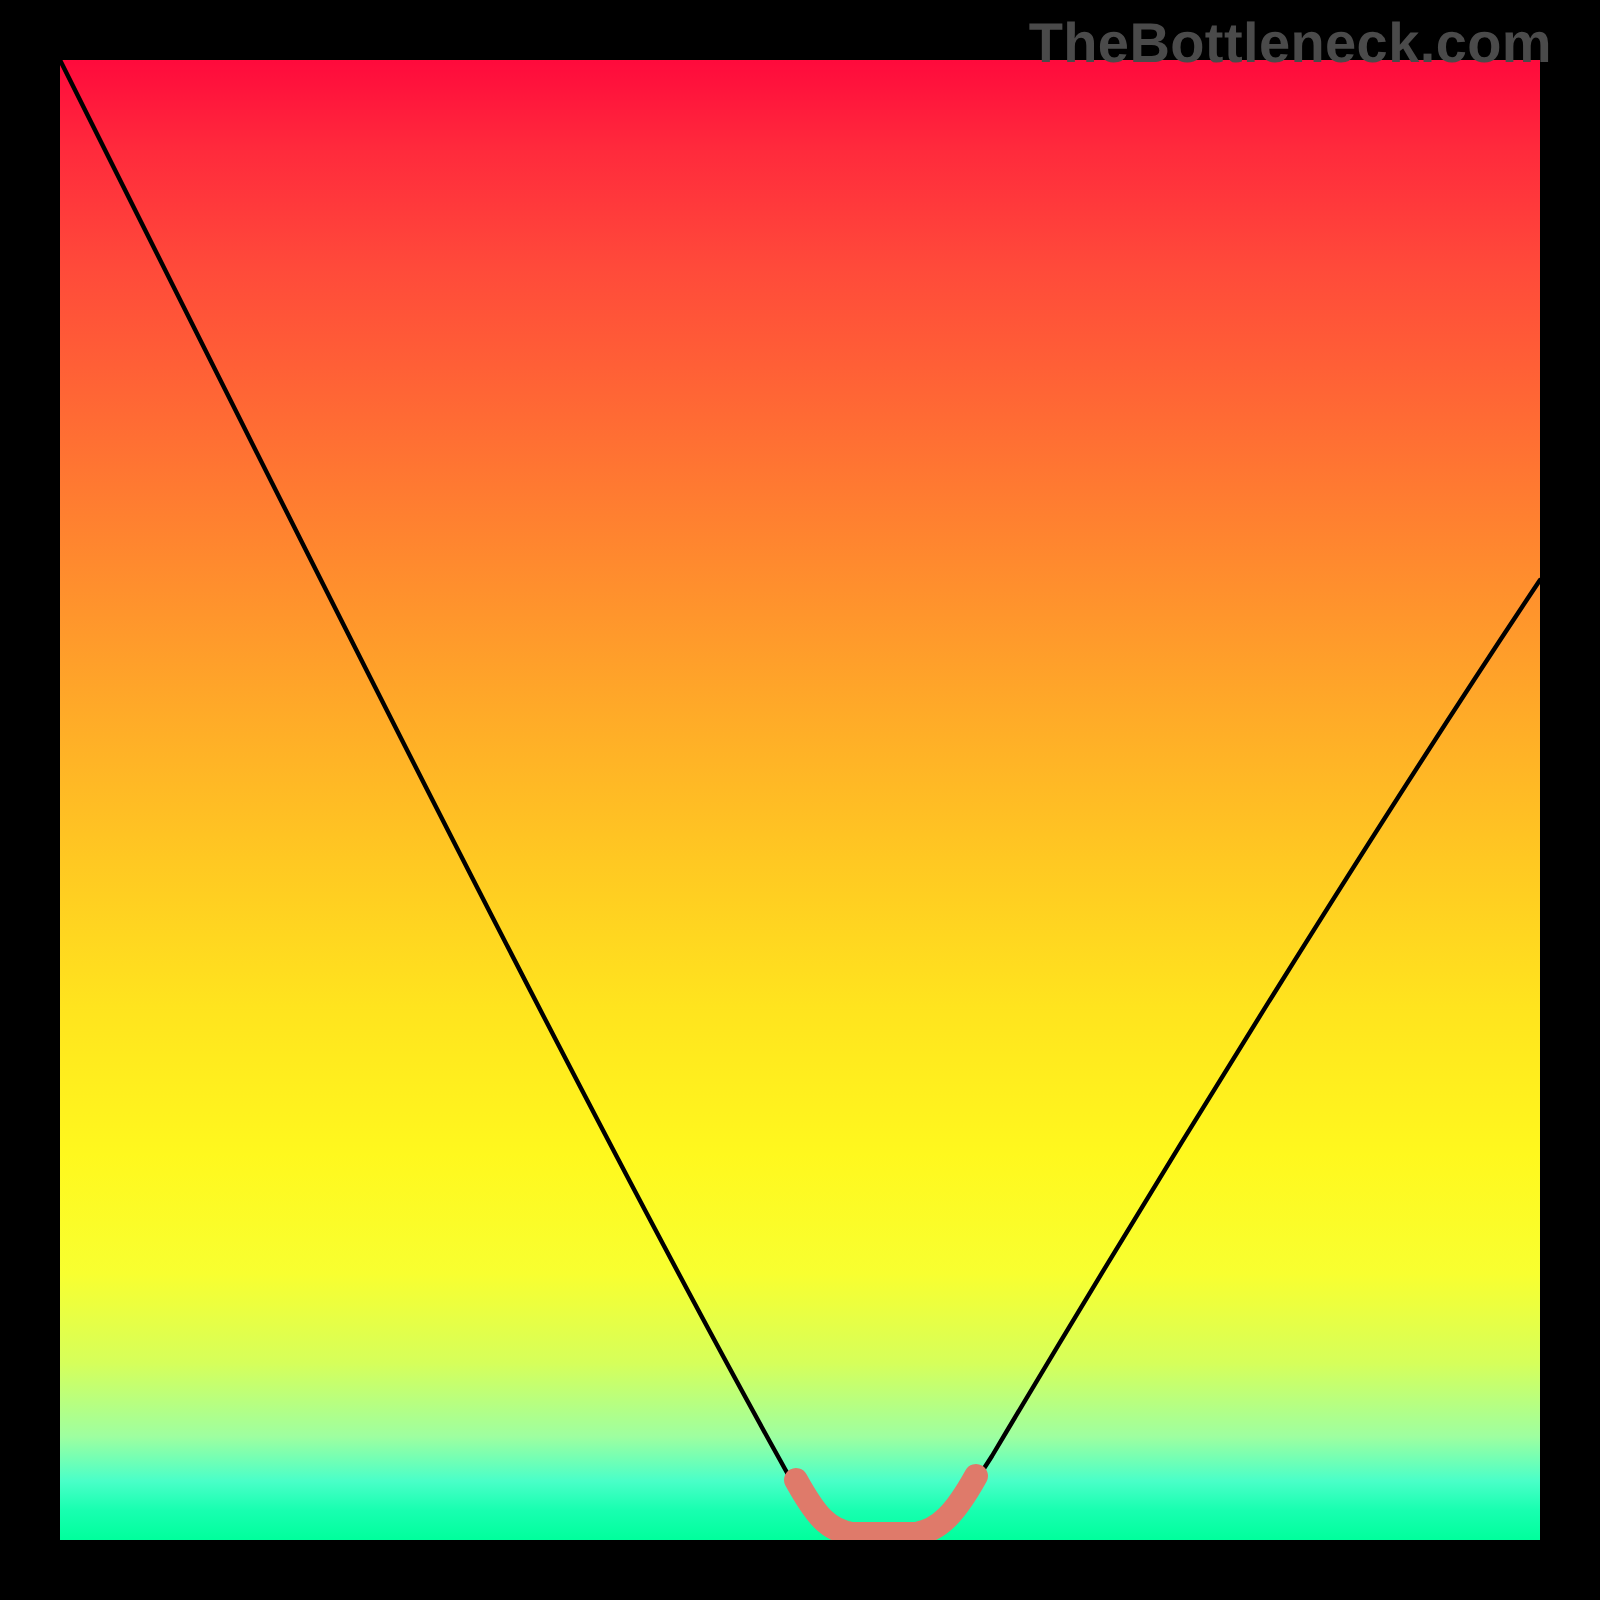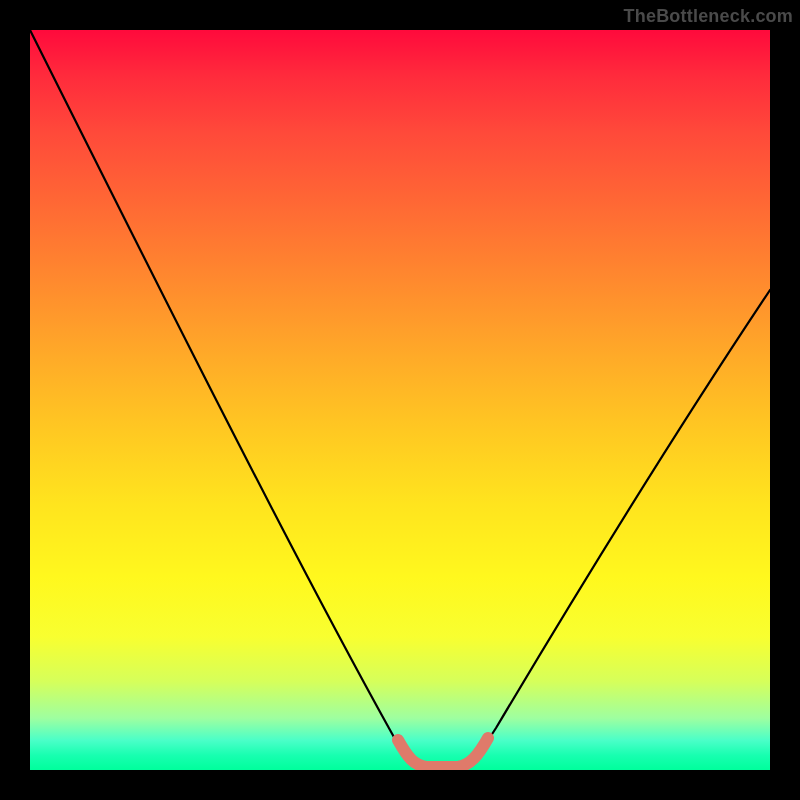--- a/index.html
+++ b/index.html
@@ -37,22 +37,22 @@
       #d6ff5a 88%,
       #9effa0 93%,
       #4affc8 96%,
       #18ffb0 98%,
       #00ff9c 100%
     );
   }
   .watermark {
     position: absolute;
     top: 6px;
-    right: 7px;
-    font-size: 18px;
+    right: 24px;
+    font-size: 28px;
     font-weight: 600;
     color: #4a4a4a;
     letter-spacing: 0.2px;
     margin-left: 20px;
   }
   svg.curves {
     position: absolute;
     left: 0;
     top: 0;
     width: 740px;

